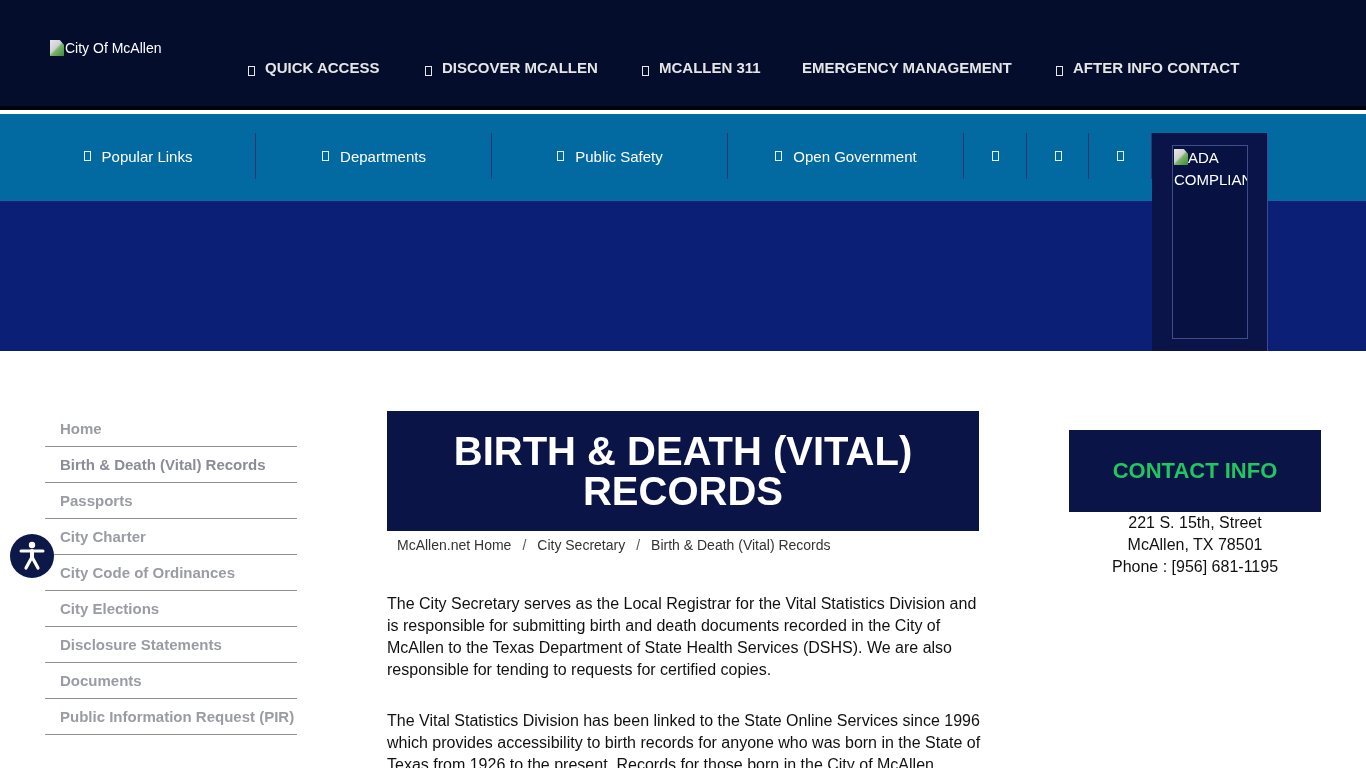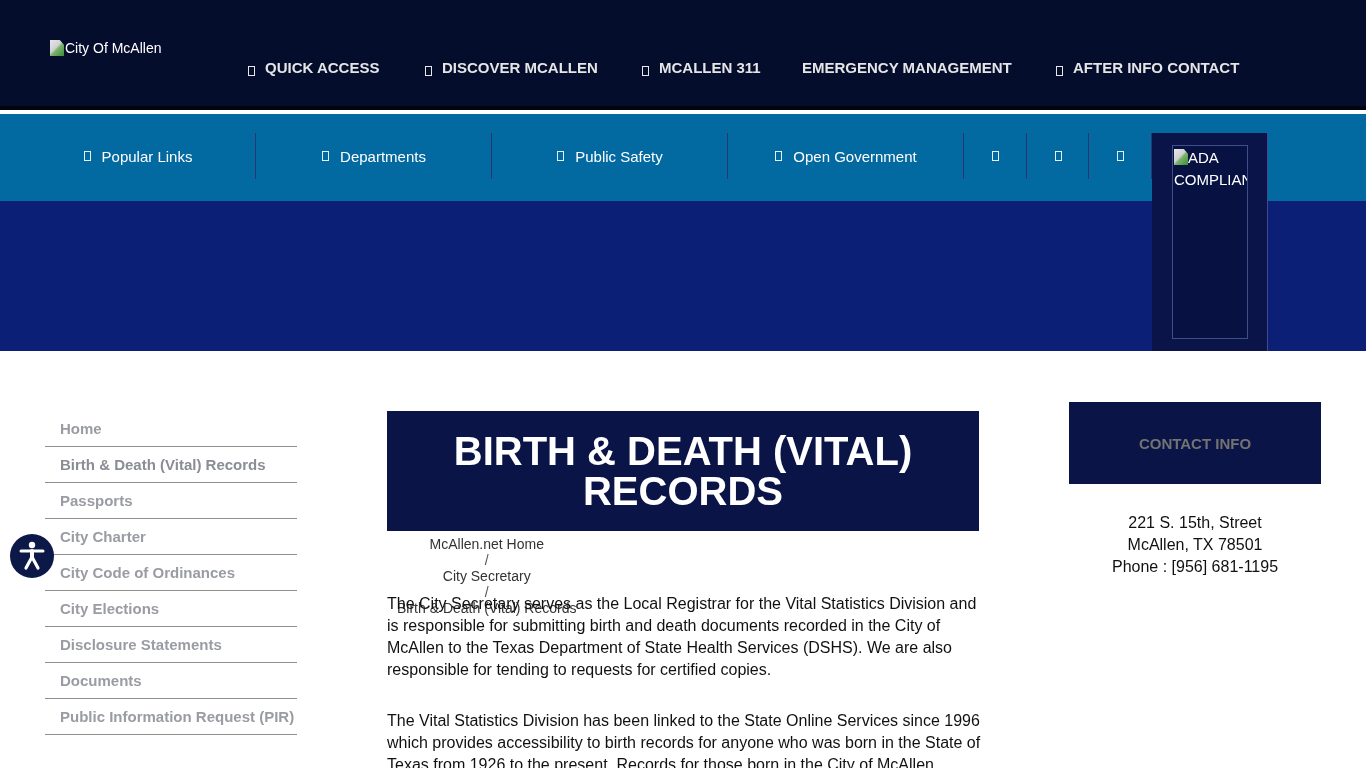--- a/index.html
+++ b/index.html
@@ -83,34 +83,34 @@
   
   .title-box {
     position: absolute; left: 387px; top: 411px; width: 592px; height: 120px;
     background: #0a1446; display: flex; align-items: center; justify-content: center; text-align: center;
   }
   .title-box h1 {
     color: #ffffff; font-size: 40px; line-height: 40px; font-weight: bold; width: 520px;
   }
   .breadcrumb {
     position: absolute; left: 397px; top: 536px; height: 18px; font-size: 14px; color: #333;
-    display: flex; align-items: center; white-space: nowrap; flex-direction: column;
+    display: flex; align-items: center; white-space: nowrap;
   }
   .breadcrumb .sep { margin: 0 11px; color: #555; }
   .content {
     position: absolute; left: 387px; top: 593px; width: 600px;
     font-size: 16px; line-height: 22px; color: #111111;
   }
   .content p { margin-bottom: 29px; }
 
   
   .contact-head {
-    position: absolute; left: 1069px; top: 402px; width: 252px; height: 82px;
+    position: absolute; left: 1069px; top: 430px; width: 252px; height: 82px;
     background: #0a1446; display: flex; align-items: center; justify-content: center;
-    color: #737373; font-weight: bold; font-size: 15px;
+    color: #22c55e; font-weight: bold; font-size: 22px;
   }
   .contact-body {
     position: absolute; left: 1069px; top: 512px; width: 252px; text-align: center;
     font-size: 16px; line-height: 22px; color: #111;
   }
 </style>
 </head>
 <body>
 
 <header class="top-header">

